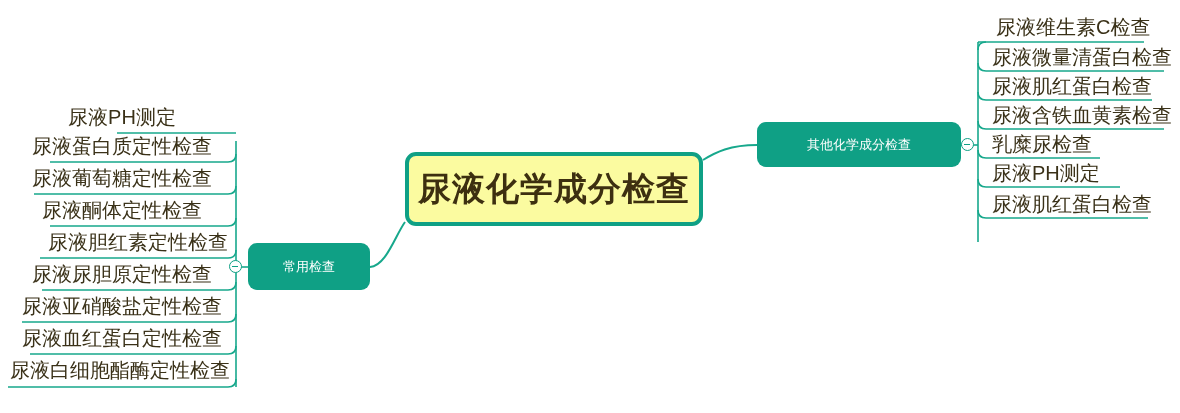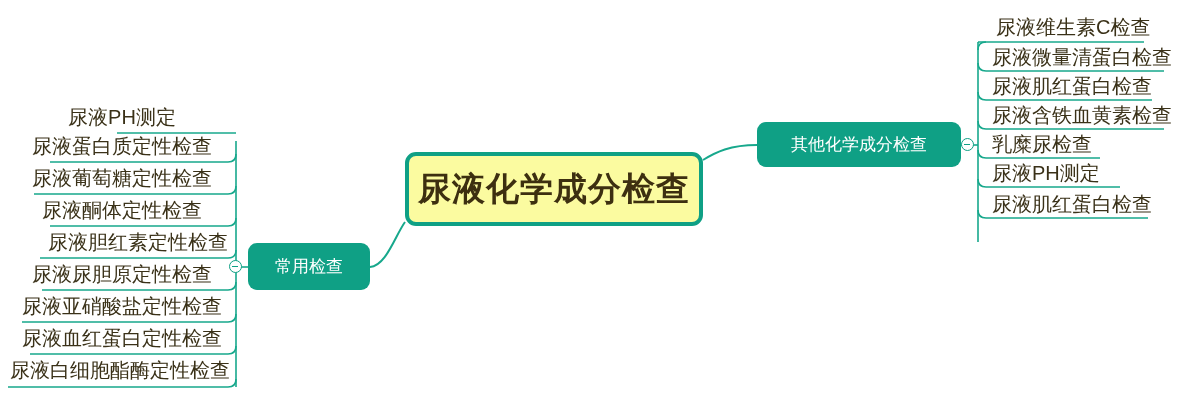--- a/index.html
+++ b/index.html
@@ -59,21 +59,21 @@
   .branch-node {
     position: absolute;
     box-sizing: border-box;
     background: #0fa085;
     border-radius: 9px;
     display: flex;
     align-items: center;
     justify-content: center;
   }
   .branch-label {
-    font-size: 17px;
+    font-size: 13px;
     color: #ffffff;
     white-space: nowrap;
   }
   #branch-common {
     left: 248px;
     top: 243px;
     width: 122px;
     height: 47px;
     align-items: center;
   }

